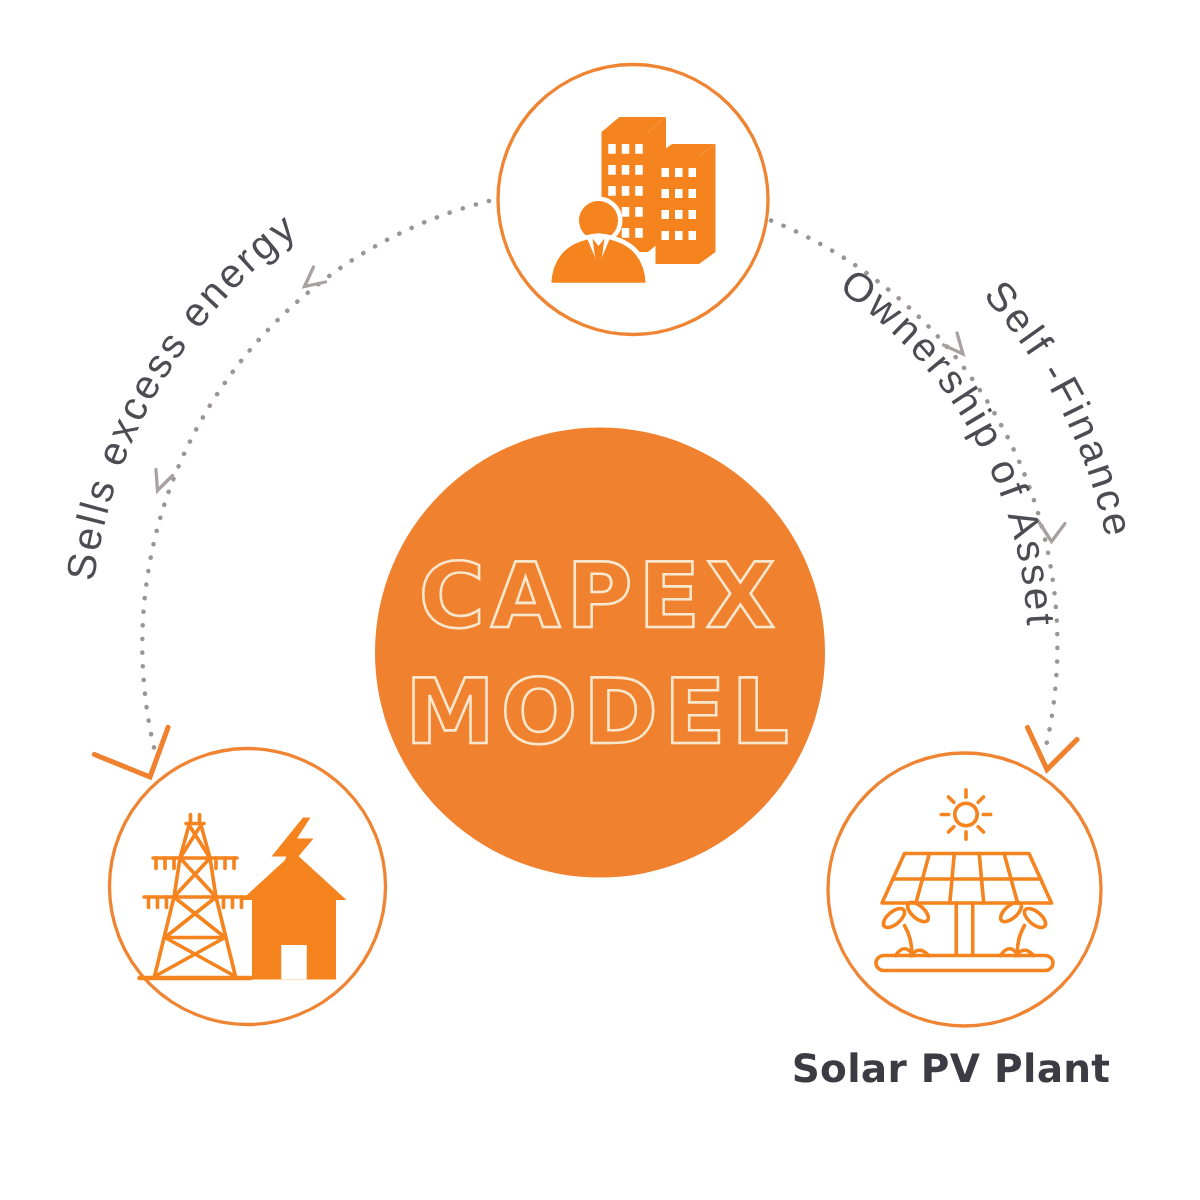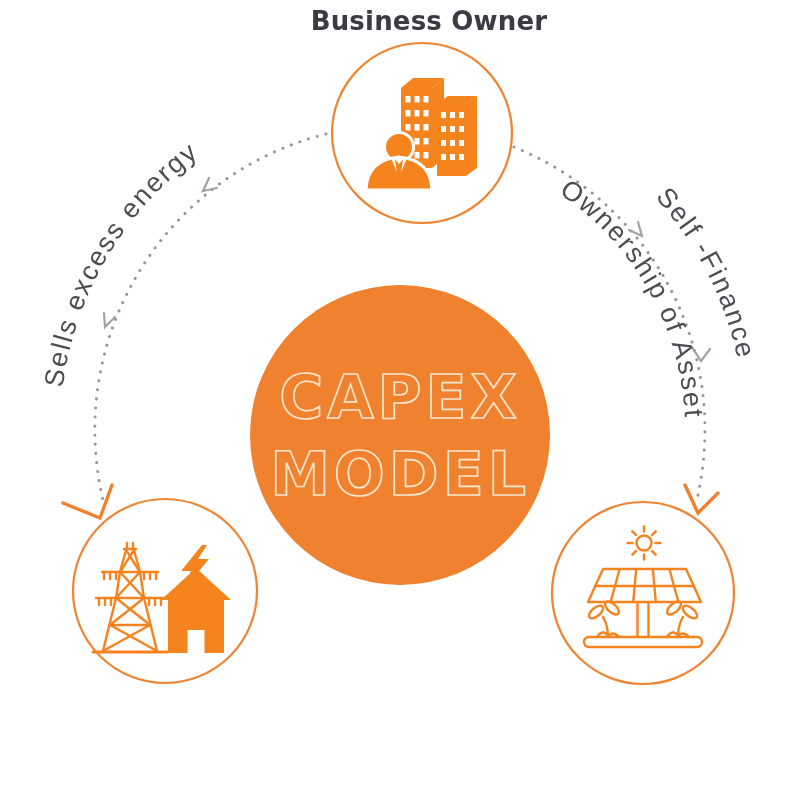--- a/index.html
+++ b/index.html
@@ -196,14 +196,14 @@
         <ellipse cx="612" cy="608" rx="8.5" ry="4.2" transform="rotate(42 612 608)"></ellipse>
       </g>
       <g class="icon-stroke" stroke-width="2.6">
         <path d="M 678 637 C 678 628 680 622 683 617"></path>
         <ellipse cx="674" cy="608" rx="8.5" ry="4.2" transform="rotate(-42 674 608)"></ellipse>
         <ellipse cx="690" cy="612" rx="8.5" ry="4.2" transform="rotate(40 690 612)"></ellipse>
       </g>
     </g>
   </svg>
 
-  <div class="node-label" style="left:429px;top:6px;">Business Owner</div>
+  <div class="node-label" style="left:634px;top:698px;">Solar PV Plant</div>
 </div>
 
 </body></html>

